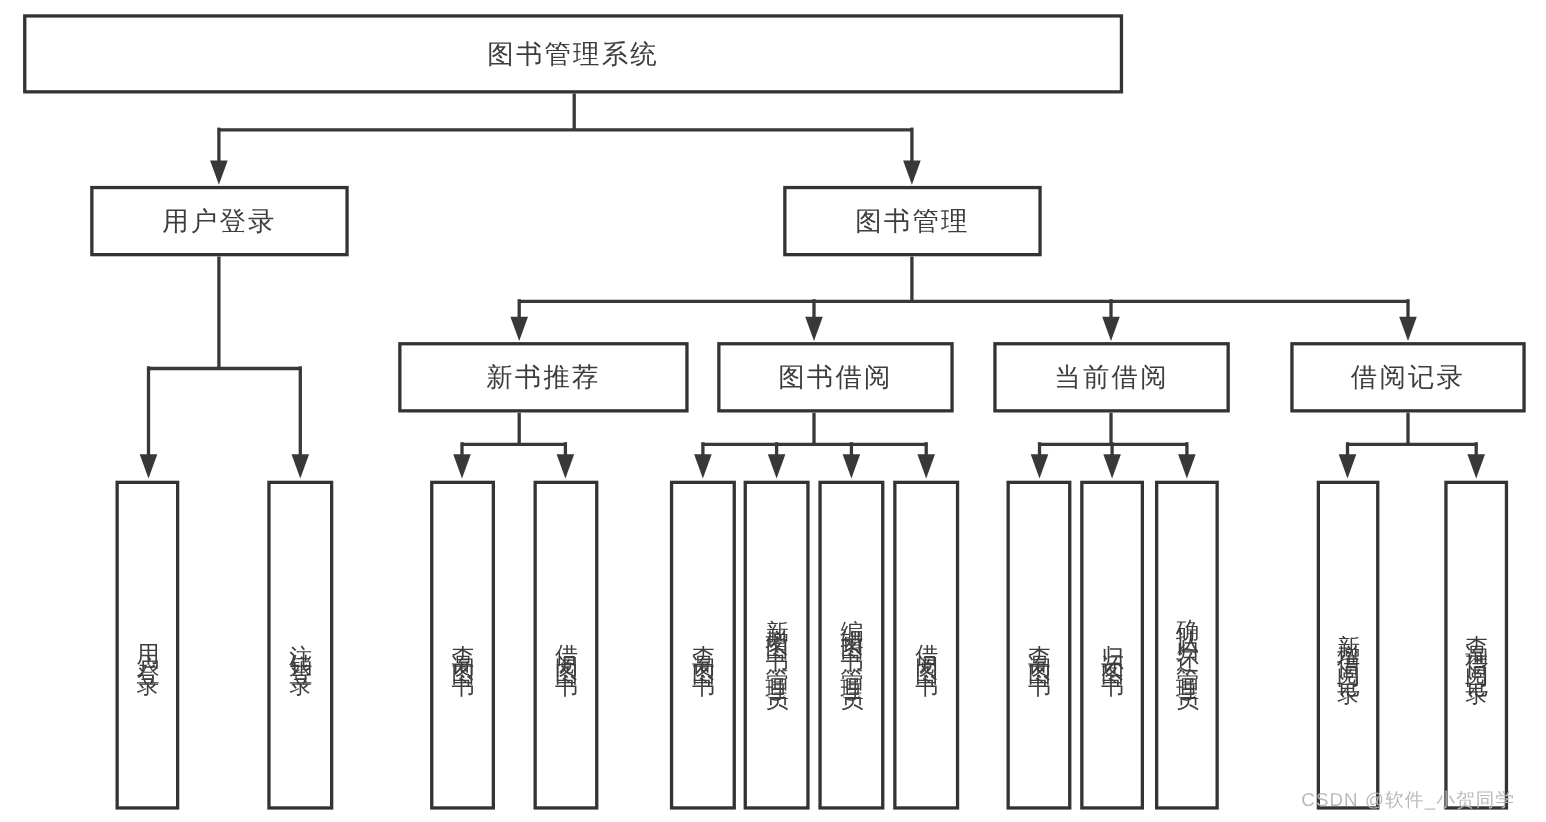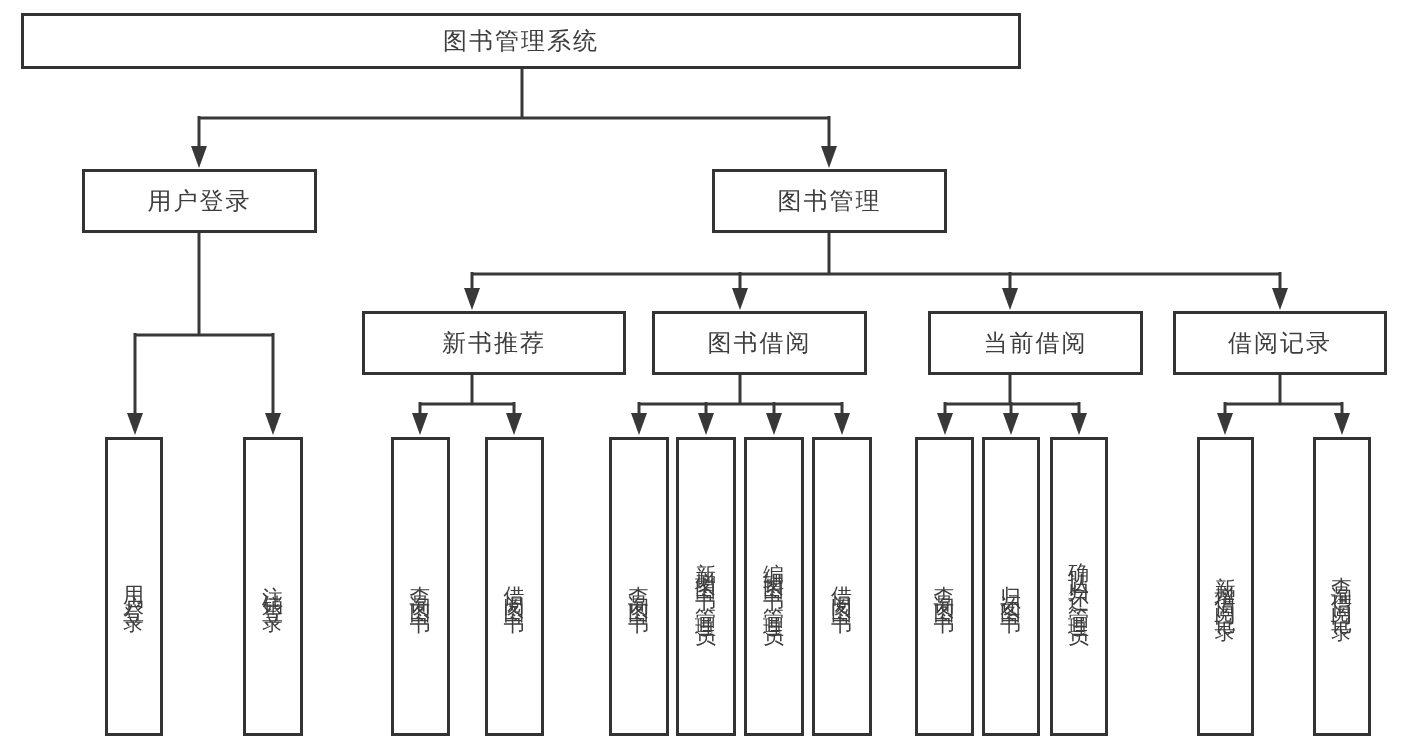--- a/index.html
+++ b/index.html
@@ -126,42 +126,43 @@
 
       <polygon points="945,435 937,413 953,413"></polygon>
       <polygon points="1011,435 1003,413 1019,413"></polygon>
       <polygon points="1079,435 1071,413 1087,413"></polygon>
 
       <polygon points="1225,435 1217,413 1233,413"></polygon>
       <polygon points="1342,435 1334,413 1350,413"></polygon>
     </g>
   </svg>
 
-  <div class="box" style="left:21px; top:13px; width:1000px; height:56px;">图书管理系统</div>
+  <div class="box" style="left:21px; top:13px; width:1000px; height:72px;">图书管理系统</div>
 
   <div class="box" style="left:82px; top:169px; width:235px; height:64px;">用户登录</div>
   <div class="box" style="left:712px; top:169px; width:235px; height:64px;text-align:center;">图书管理</div>
 
   <div class="box" style="left:362px; top:311px; width:264px; height:64px;">新书推荐</div>
   <div class="box" style="left:632px; top:311px; width:215px; height:64px;margin-left:20px;">图书借阅</div>
-  <div class="box" style="left:903px; top:311px; width:215px; height:64px;margin-left:25px;">当前借阅</div>
+  <div class="box" style="left:903px; top:311px; width:215px; height:64px;">当前借阅</div>
   <div class="box" style="left:1173px; top:311px; width:214px; height:64px;">借阅记录</div>
 
   <div class="vbox" style="left:105px; top:437px; width:58px; height:299px;">用户登录</div>
   <div class="vbox" style="left:243px; top:437px; width:60px; height:299px;">注销登录</div>
 
   <div class="vbox" style="left:391px; top:437px; width:59px; height:299px;">查询图书</div>
   <div class="vbox" style="left:485px; top:437px; width:59px; height:299px;">借阅图书</div>
 
   <div class="vbox" style="left:609px; top:437px; width:60px; height:299px;">查询图书</div>
   <div class="vbox" style="left:676px; top:437px; width:60px; height:299px;">新增图书（管理员）</div>
   <div class="vbox" style="left:744px; top:437px; width:60px; height:299px;">编辑图书（管理员）</div>
   <div class="vbox" style="left:812px; top:437px; width:60px; height:299px;">借阅图书</div>
 
   <div class="vbox" style="left:915px; top:437px; width:59px; height:299px;">查询图书</div>
   <div class="vbox" style="left:982px; top:437px; width:58px; height:299px;">归还图书</div>
   <div class="vbox" style="left:1050px; top:437px; width:58px; height:299px;">确认归还（管理员）</div>
 
   <div class="vbox" style="left:1197px; top:437px; width:57px; height:299px;">新增借阅记录</div>
   <div class="vbox" style="left:1313px; top:437px; width:58px; height:299px;">查询借阅记录</div>
 
+  <div class="watermark">CSDN @软件_小贺同学</div>
 
 </div>
 
 </body></html>

